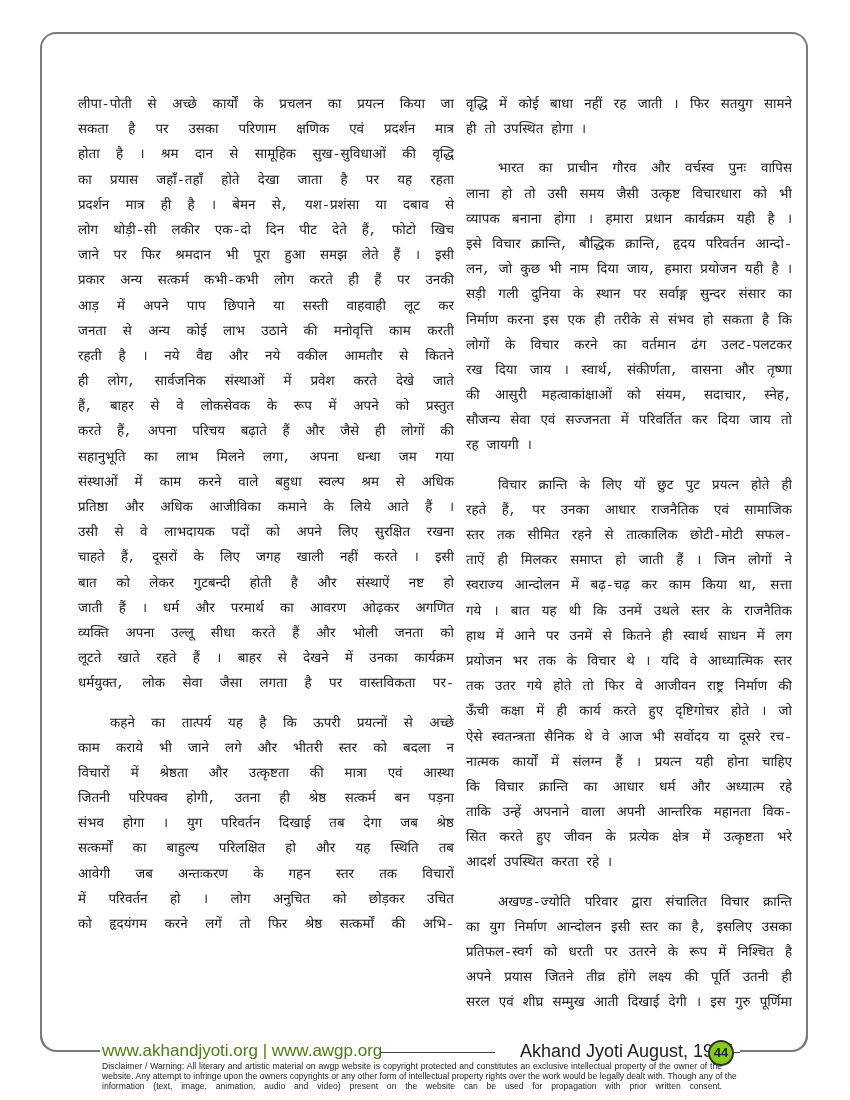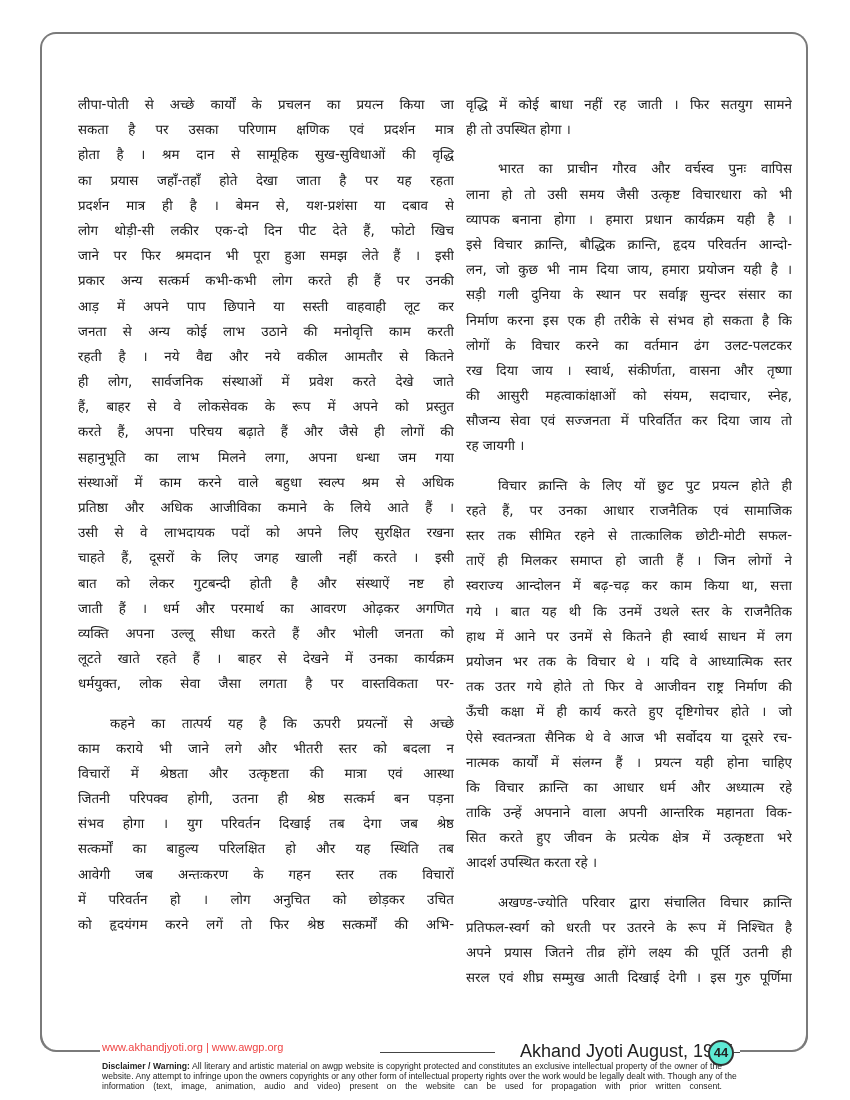--- a/index.html
+++ b/index.html
@@ -47,42 +47,43 @@
     border-bottom: 2px solid #7a7a7a;
     border-bottom-right-radius: 16px;
     box-sizing: border-box;
   }
   .col {
     position: absolute;
     top: 92px;
     font-size: 13.4px;
     line-height: 25.2px;
     text-align: justify;
+    font-family: Liberation Mono, monospace;
   }
   .col-left { left: 78px; width: 376px; }
   .col-right { left: 466px; width: 326px; }
   .line {
     display: block;
     white-space: nowrap;
     text-align-last: justify;
     text-align: justify;
     height: 25.2px;
     overflow: hidden;
   }
   .line.last { text-align-last: left; }
   .line.indent { padding-left: 32px; }
   .para-gap-lg { height: 14px; }
 
   .footer-site {
     position: absolute;
     left: 102px;
     top: 1041px;
     font-family: "Liberation Sans", sans-serif;
-    font-size: 11px;
-    color: #ef4444;
+    font-size: 17px;
+    color: #4d7c0f;
     white-space: nowrap;
   }
   .footer-rule {
     position: absolute;
     top: 1052px;
     height: 0;
     border-top: 1px solid #444;
   }
   .footer-mag {
     position: absolute;
@@ -101,39 +102,39 @@
     height: 26px;
     border: 2px solid #333;
     border-radius: 50%;
     box-sizing: border-box;
     font-family: "Liberation Sans", sans-serif;
     font-weight: bold;
     font-size: 13px;
     line-height: 22px;
     text-align: center;
     color: #222;
-    background: #5eead4;
+    background: #84cc16;
   }
   .disclaimer {
     position: absolute;
     left: 102px;
     top: 1061px;
     width: 620px;
     font-family: "Liberation Sans", sans-serif;
     font-size: 8.6px;
     line-height: 10px;
     color: #222;
     text-align: justify;
   }
   .disclaimer .dl {
     display: block;
     white-space: nowrap;
     text-align-last: justify;
   }
-  .disclaimer b { font-weight: bold; }
+  .disclaimer b { font-weight: normal; }
 </style>
 </head>
 <body>
 
 <div class="page-frame"></div>
 <div class="frame-bottom-left"></div>
 <div class="frame-bottom-right"></div>
 
 <div class="col col-left" id="col-left">
     <span class="line">लीपा-पोती से अच्छे कार्यों के प्रचलन का प्रयत्न किया जा</span>
@@ -199,20 +200,21 @@
     <span class="line">तक उतर गये होते तो फिर वे आजीवन राष्ट्र निर्माण की</span>
     <span class="line">ऊँची कक्षा में ही कार्य करते हुए दृष्टिगोचर होते । जो</span>
     <span class="line">ऐसे स्वतन्त्रता सैनिक थे वे आज भी सर्वोदय या दूसरे रच-</span>
     <span class="line">नात्मक कार्यों में संलग्न हैं । प्रयत्न यही होना चाहिए</span>
     <span class="line">कि विचार क्रान्ति का आधार धर्म और अध्यात्म रहे</span>
     <span class="line">ताकि उन्हें अपनाने वाला अपनी आन्तरिक महानता विक-</span>
     <span class="line">सित करते हुए जीवन के प्रत्येक क्षेत्र में उत्कृष्टता भरे</span>
     <span class="line last">आदर्श उपस्थित करता रहे ।</span>
     <div class="para-gap-lg"></div>
     <span class="line indent">अखण्ड-ज्योति परिवार द्वारा संचालित विचार क्रान्ति</span>
+    <span class="line">का युग निर्माण आन्दोलन इसी स्तर का है, इसलिए उसका</span>
     <span class="line">प्रतिफल-स्वर्ग को धरती पर उतरने के रूप में निश्चित है</span>
     <span class="line">अपने प्रयास जितने तीव्र होंगे लक्ष्य की पूर्ति उतनी ही</span>
     <span class="line">सरल एवं शीघ्र सम्मुख आती दिखाई देगी । इस गुरु पूर्णिमा</span>
   </div>
 
 <div class="footer-site">www.akhandjyoti.org | www.awgp.org</div>
 <div class="footer-rule" style="left:380px; width:115px;"></div>
 <div class="footer-mag">Akhand Jyoti August, 1965</div>
 <div class="footer-rule" style="left:734px; width:6px;"></div>
 <div class="page-num">44</div>

